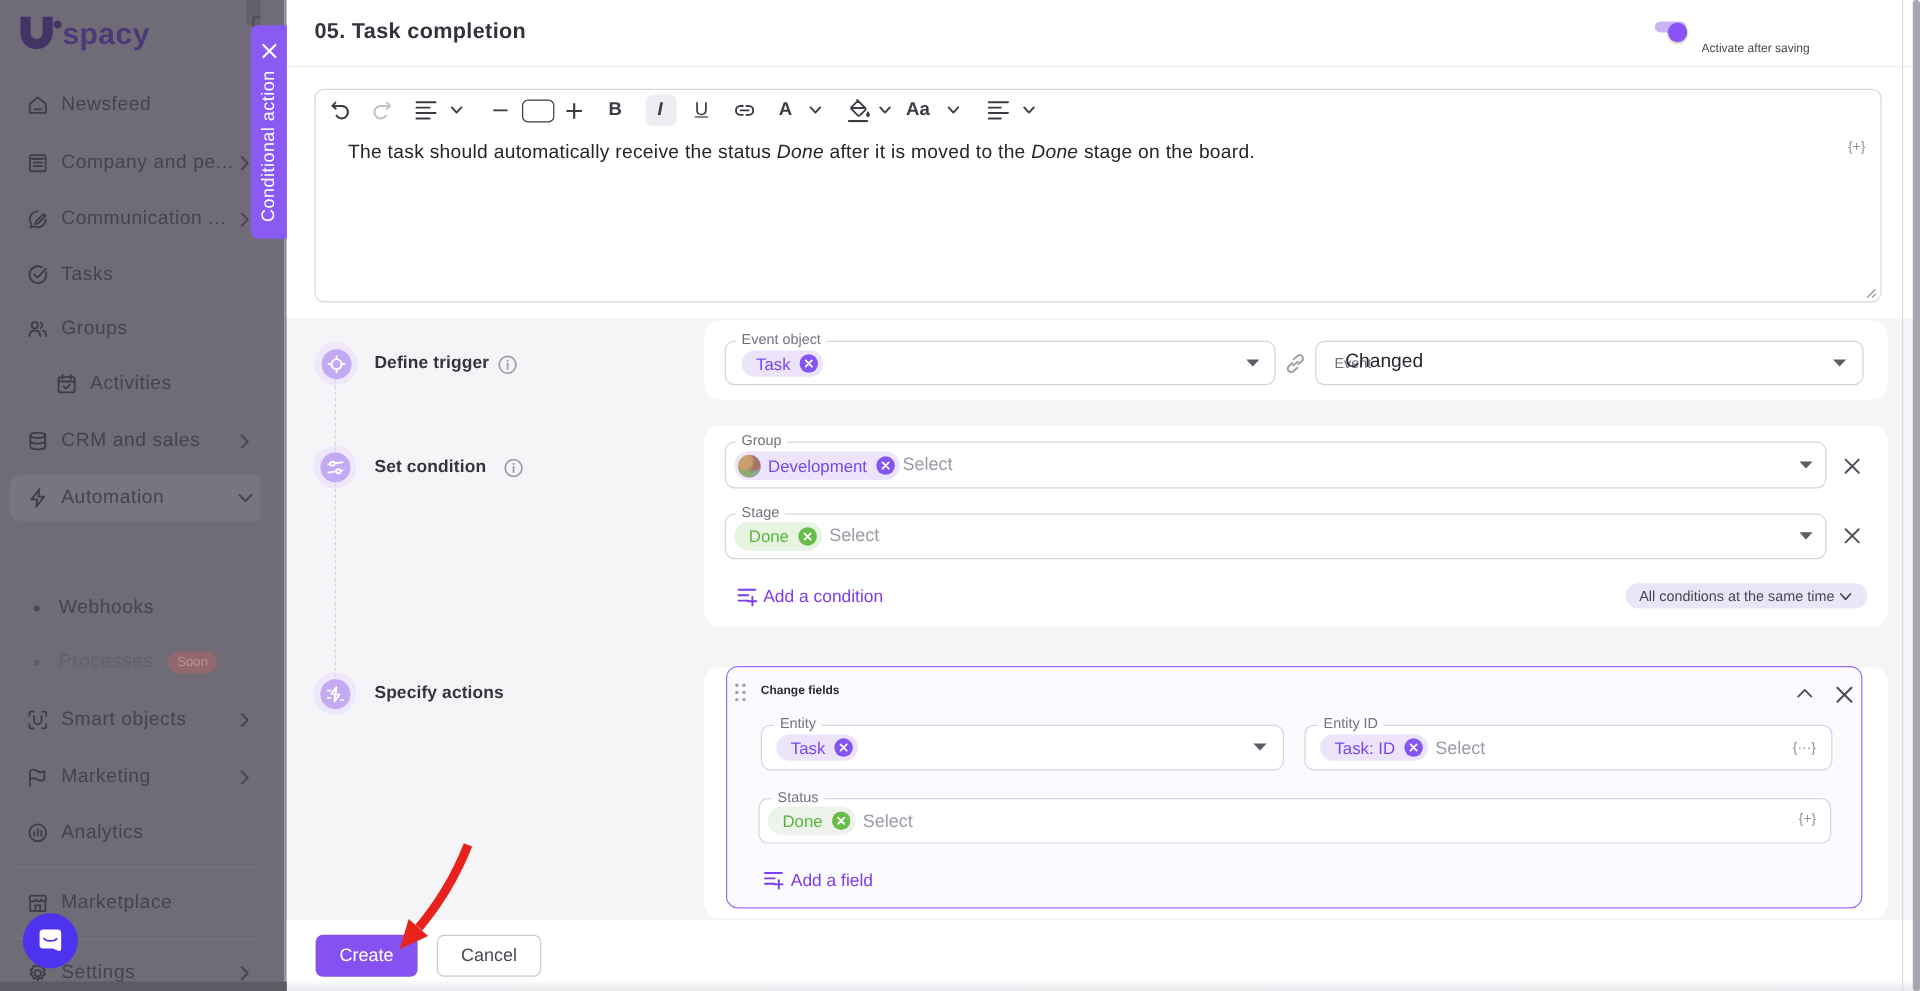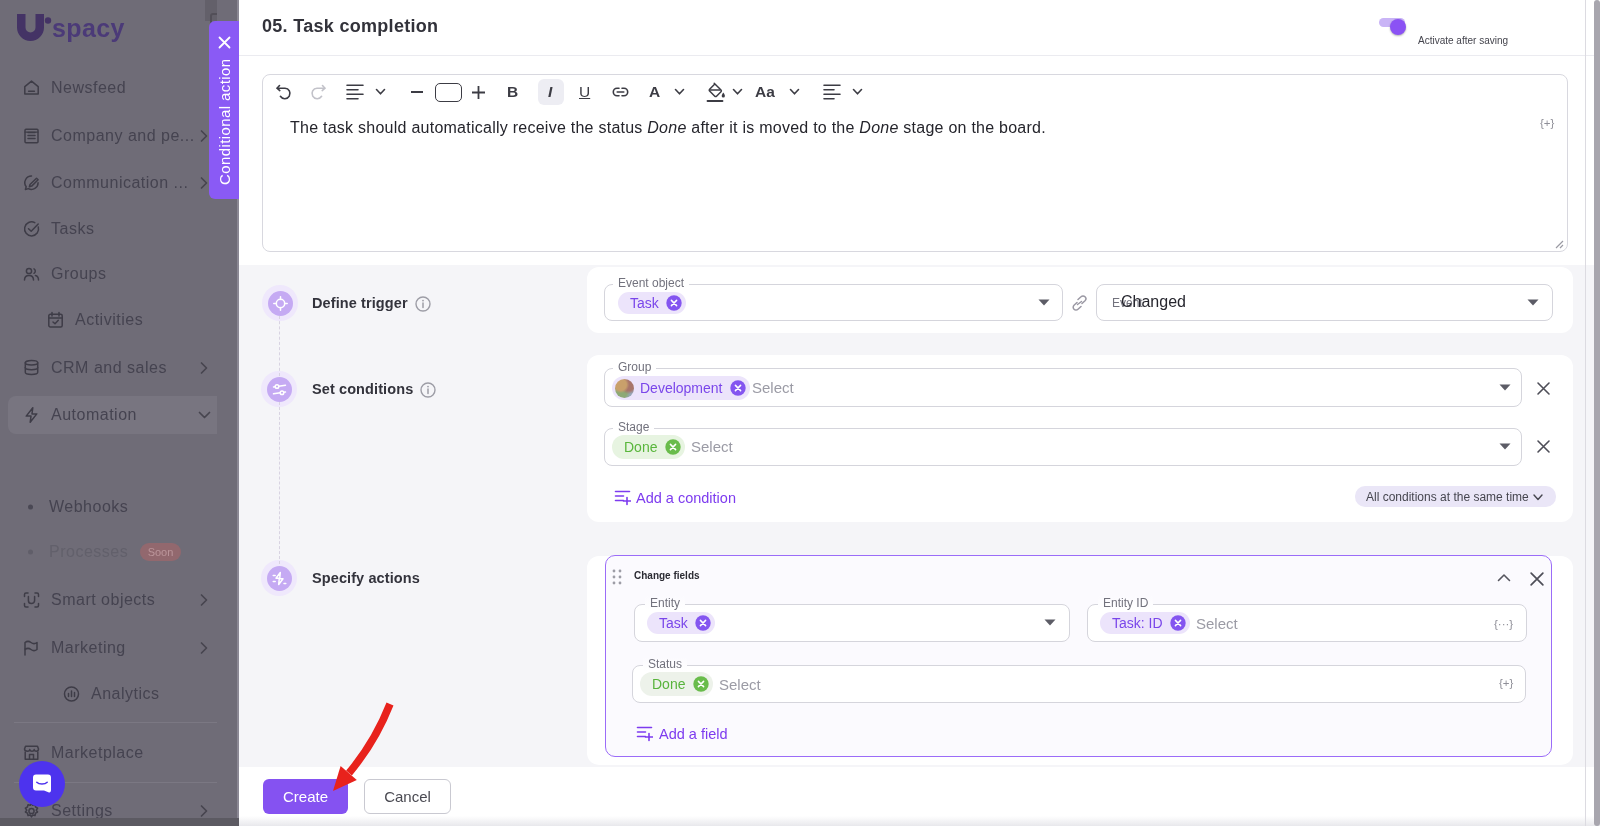--- a/index.html
+++ b/index.html
@@ -169,21 +169,21 @@
           <path d="M3 4 c2-1.5 4-1.5 6 0 s4 1.5 6 0 V11 c-2 1.5-4 1.5-6 0 s-4-1.5-6 0 Z"></path>
         </svg>
       </span>
       <span class="txt">Marketing</span>
       <span class="chev">
         <svg width="8" height="13" viewBox="0 0 8 13" fill="none" stroke="#47454f" stroke-width="1.7" stroke-linecap="round" stroke-linejoin="round">
           <path d="M1.5 1.5 L6.5 6.5 L1.5 11.5"></path>
         </svg>
       </span>
     </div>
-<div class="mi" style="top:682px;margin-left:40px;">
+<div class="mi" style="top:682px;">
       <span class="ico">
         <svg width="19" height="19" viewBox="0 0 19 19" fill="none" stroke="#3e3c47" stroke-width="1.5" stroke-linejoin="round" stroke-linecap="round">
           <circle cx="9.5" cy="9.5" r="7"></circle>
           <path d="M6.5 12 V9 M9.5 12 V6.5 M12.5 12 V8"></path>
         </svg>
       </span>
       <span class="txt">Analytics</span>
     </div>
 <div class="mi" style="top:741px;">
       <span class="ico">
@@ -291,21 +291,21 @@
       <path d="M8 7 V11.5" stroke="#9d9da6" stroke-width="1.5" stroke-linecap="round"></path>
       <circle cx="8" cy="4.6" r="0.9" fill="#9d9da6"></circle>
     </svg>
     <div class="a" style="left:22px;top:315px;width:36px;height:36px;border-radius:50%;background:#efe8fc;"></div>
     <div class="a" style="left:28px;top:321px;width:25px;height:25px;border-radius:50%;background:#c5aaf3;"></div>
     <svg class="a" style="left:33px;top:326px;" width="15" height="15" viewBox="0 0 15 15" fill="none" stroke="#fff" stroke-width="1.5" stroke-linecap="round" stroke-linejoin="round">
       <path d="M1.5 5 L13.5 3.2 M1.5 11.8 L13.5 10"></path>
       <circle cx="5" cy="4.5" r="1.8" fill="#c5aaf3"></circle>
       <circle cx="10" cy="10.8" r="1.8" fill="#c5aaf3"></circle>
     </svg>
-    <div class="slabel" style="left:73px;top:325px;">Set conditions</div>
+    <div class="slabel" style="left:73px;top:325px;">Set condition</div>
     <svg class="a" style="left:181px;top:326px;" width="16" height="16" viewBox="0 0 16 16" fill="none">
       <circle cx="8" cy="8" r="7" stroke="#9d9da6" stroke-width="1.4"></circle>
       <path d="M8 7 V11.5" stroke="#9d9da6" stroke-width="1.5" stroke-linecap="round"></path>
       <circle cx="8" cy="4.6" r="0.9" fill="#9d9da6"></circle>
     </svg>
     <div class="a" style="left:22px;top:504px;width:36px;height:36px;border-radius:50%;background:#efe8fc;"></div>
     <div class="a" style="left:28px;top:510px;width:25px;height:25px;border-radius:50%;background:#c5aaf3;"></div>
     <svg class="a" style="left:33px;top:515px;" width="15" height="15" viewBox="0 0 15 15" fill="none" stroke="#fff" stroke-width="1.5" stroke-linecap="round" stroke-linejoin="round">
       <path d="M8.3 1.5 L4.0 7.2 H7.3 L6.7 13.5 L11 7.8 H7.7 Z"></path>
       <path d="M1.2 4.5 H3.2 M1.2 10.5 H3.2 M12 12.5 H13.8"></path>

